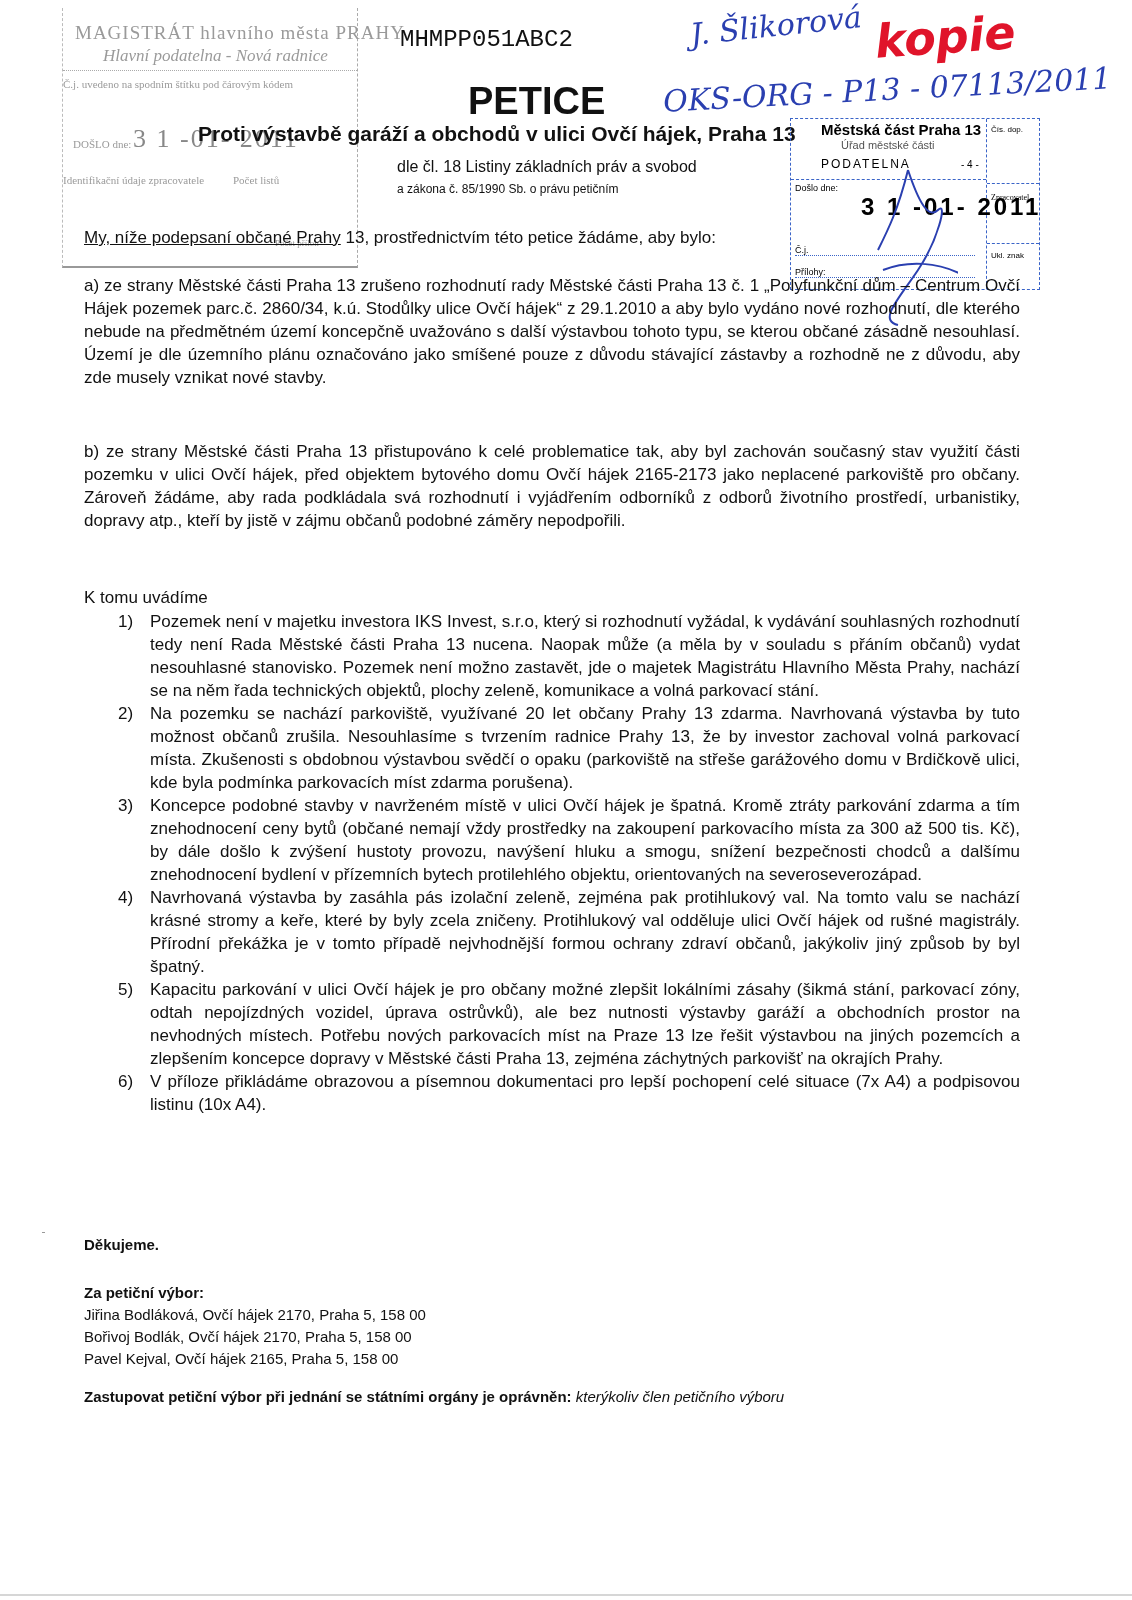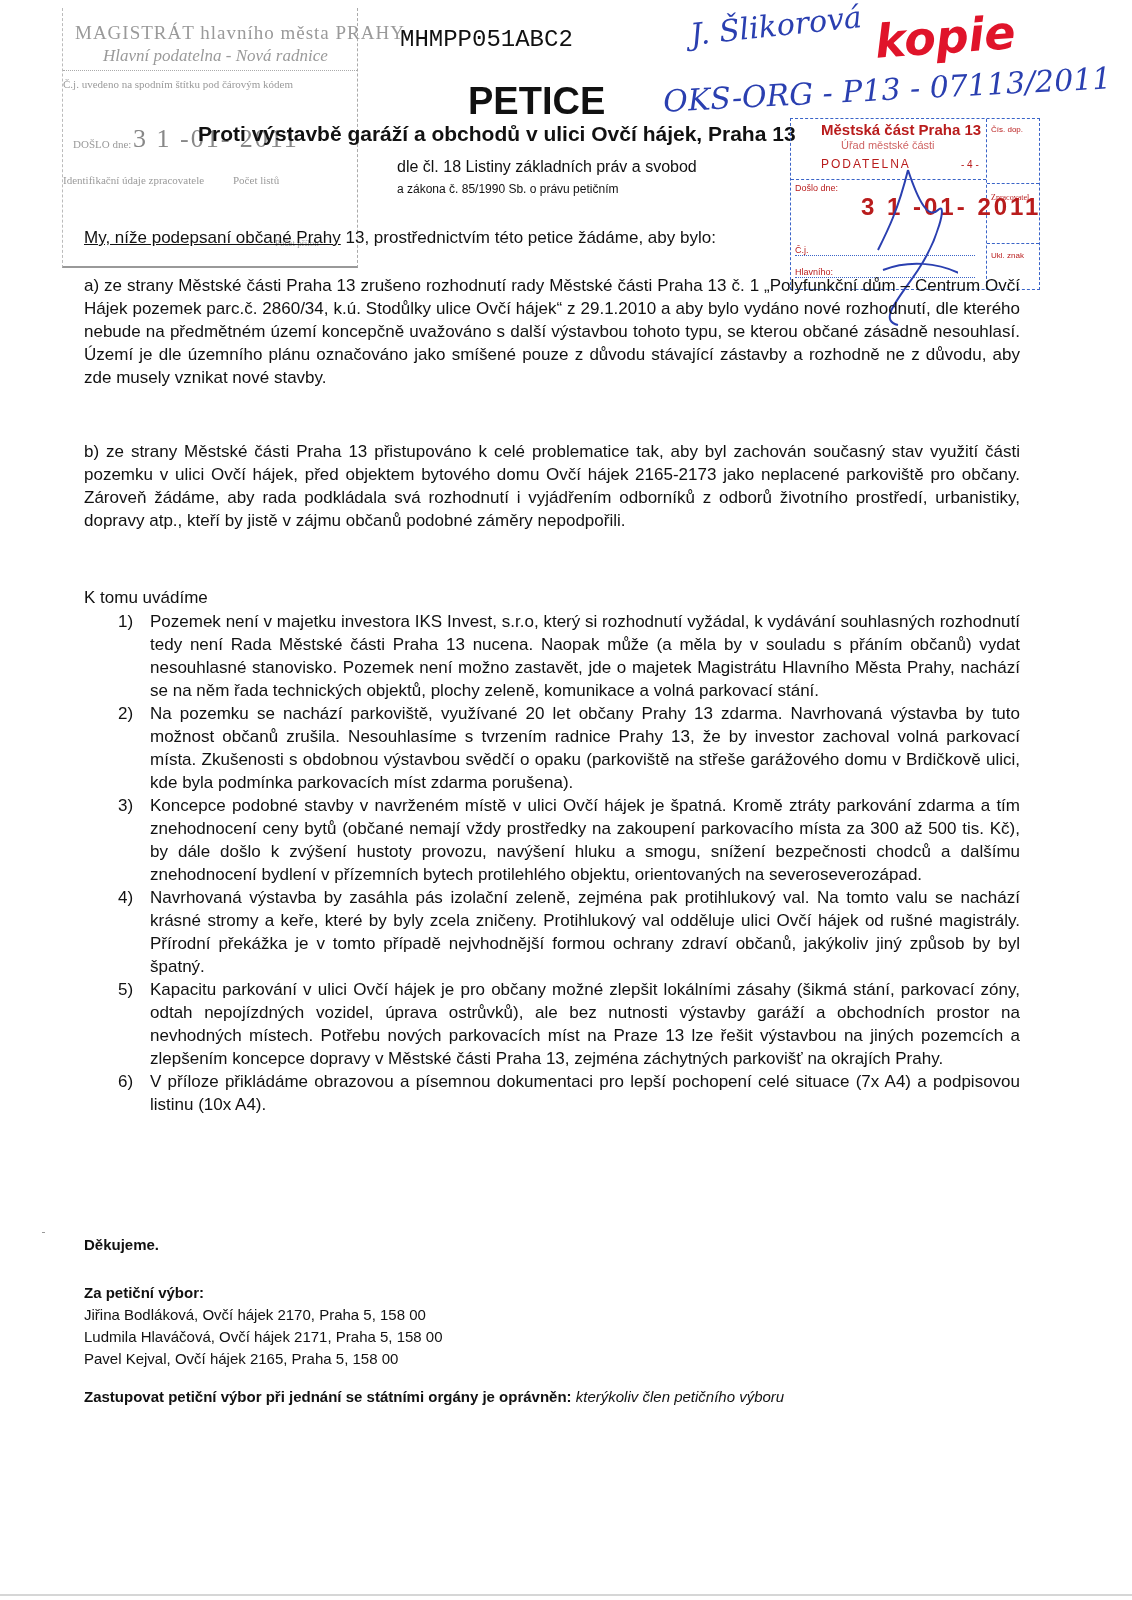--- a/index.html
+++ b/index.html
@@ -19,21 +19,21 @@
   .stamp-gray .l7{position:absolute;left:212px;top:230px;font-size:9px;}
   .stamp-gray .rule{position:absolute;left:0;top:62px;width:294px;border-top:1px dotted #aaa;}
   .code{left:400px;top:26px;font-family:"Liberation Mono",monospace;font-size:24px;letter-spacing:0px;}
   .hand{color:#2a3fb0;font-family:"DejaVu Serif",serif;font-style:italic;}
   .kopie{left:875px;top:10px;color:#e0142a;font-family:"DejaVu Sans",sans-serif;font-weight:bold;font-style:italic;font-size:46px;transform:rotate(-4deg);}
   .title{left:468px;top:80px;font-size:38px;font-weight:bold;}
   .subtitle{left:198px;top:122px;font-size:21px;font-weight:bold;white-space:nowrap;}
   .law1{left:397px;top:158px;font-size:16px;}
   .law2{left:397px;top:182px;font-size:12px;}
   
-  .stamp-blue{left:790px;top:118px;width:248px;height:170px;border:1px dashed #3a64c8;color:#b91c1c;}
+  .stamp-blue{left:790px;top:118px;width:248px;height:170px;border:1px dashed #3a64c8;color:#000000;}
   .stamp-blue .inner{position:absolute;left:0;top:0;width:195px;height:170px;border-right:1px dashed #3a64c8;}
   .stamp-blue .hdr{position:absolute;left:30px;top:2px;font-size:15px;font-weight:bold;white-space:nowrap;}
   .stamp-blue .sub{position:absolute;left:50px;top:20px;font-size:11px;opacity:.7;white-space:nowrap;}
   .stamp-blue .pod{position:absolute;left:30px;top:38px;font-size:12px;letter-spacing:2px;white-space:nowrap;}
   .stamp-blue .pn{position:absolute;left:170px;top:40px;font-size:10px;}
   .stamp-blue .dl{position:absolute;left:4px;top:64px;font-size:9px;}
   .stamp-blue .dt{position:absolute;left:70px;top:74px;font-size:24px;font-weight:bold;letter-spacing:3px;white-space:nowrap;}
   .stamp-blue .cj{position:absolute;left:4px;top:126px;font-size:9px;width:180px;border-bottom:1px dotted #3a64c8;}
   .stamp-blue .pr{position:absolute;left:4px;top:148px;font-size:9px;width:180px;border-bottom:1px dotted #3a64c8;}
   .stamp-blue .sep{position:absolute;left:0;top:60px;width:195px;border-top:1px dashed #3a64c8;}
@@ -89,21 +89,21 @@
 <div class="abs stamp-blue">
   <div class="inner"></div>
   <div class="hdr">Městská část Praha 13</div>
   <div class="sub">Úřad městské části</div>
   <div class="pod">PODATELNA</div>
   <div class="pn">- 4 -</div>
   <div class="sep"></div>
   <div class="dl">Došlo dne:</div>
   <div class="dt">3 1 -01- 2011</div>
   <div class="cj">Č.j.</div>
-  <div class="pr">Hlavního:</div>
+  <div class="pr">Přílohy:</div>
   <div class="r1">Čís. dop.</div>
   <div class="rs1"></div>
   <div class="r2">Zpracovatel</div>
   <div class="rs2"></div>
   <div class="r3">Ukl. znak</div>
 </div>
 
 <svg class="abs sig" width="120" height="180" viewBox="0 0 120 180">
   <path d="M70 20 C60 60,50 80,40 100 M70 20 C80 50,90 70,100 60 C110 50,100 90,80 120 C60 150,40 170,60 175 M45 120 C70 110,100 112,125 125" stroke="#2a3fb0" stroke-width="2" fill="none"></path>
 </svg>
@@ -130,21 +130,21 @@
   <li><span class="num">5)</span><span>Kapacitu parkování v ulici Ovčí hájek je pro občany možné zlepšit lokálními zásahy (šikmá stání, parkovací zóny, odtah nepojízdných vozidel, úprava ostrůvků), ale bez nutnosti výstavby garáží a obchodních prostor na nevhodných místech. Potřebu nových parkovacích míst na Praze 13 lze řešit výstavbou na jiných pozemcích a zlepšením koncepce dopravy v Městské části Praha 13, zejména záchytných parkovišť na okrajích Prahy.</span></li>
   <li style="font-family:'Liberation Sans',sans-serif;"><span class="num">6)</span><span>V příloze přikládáme obrazovou a písemnou dokumentaci pro lepší pochopení celé situace (7x A4) a podpisovou listinu (10x A4).</span></li>
 </ul>
 
 <div class="abs margin-mark"></div>
 <div class="abs thanks">Děkujeme.</div>
 
 <div class="abs committee">
   <div class="h">Za petiční výbor:</div>
   <div>Jiřina Bodláková, Ovčí hájek 2170, Praha 5, 158 00</div>
-  <div>Ludmila Hlaváčová, Ovčí hájek 2171, Praha 5, 158 00</div>
+  <div>Bořivoj Bodlák, Ovčí hájek 2170, Praha 5, 158 00</div>
   <div>Pavel Kejval, Ovčí hájek 2165, Praha 5, 158 00</div>
 </div>
 
 <div class="abs rep">
   <b>Zastupovat petiční výbor při jednání se státními orgány je oprávněn:</b><i> kterýkoliv člen petičního výboru</i>
 </div>
 
 <div class="abs bottom-rule"></div>
 
 </body></html>

